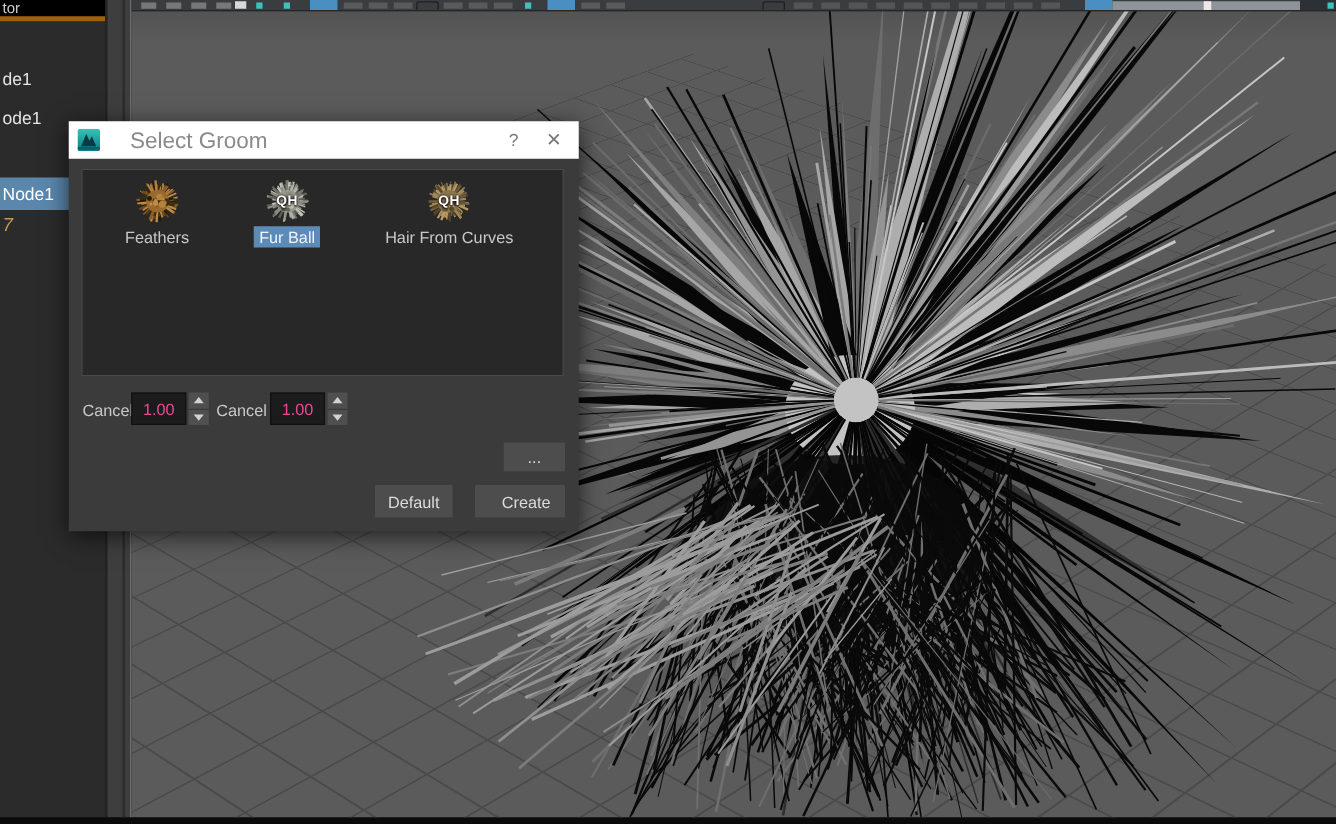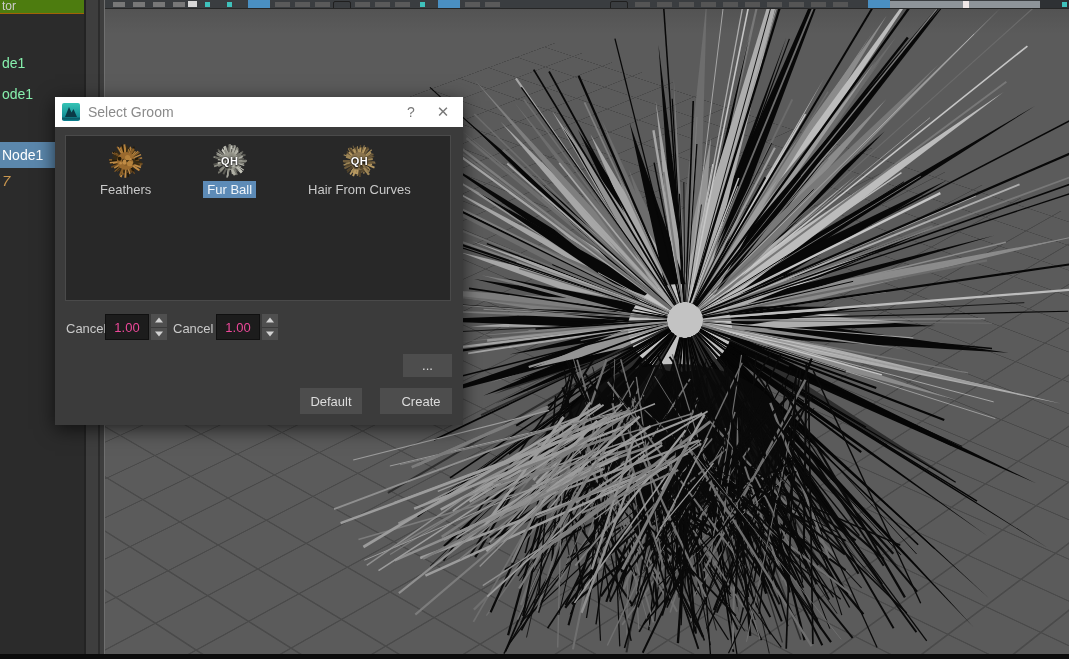--- a/index.html
+++ b/index.html
@@ -21,34 +21,34 @@
            border-bottom:1px solid #262626;overflow:hidden;}
   .tbi{position:absolute;}
 
   
   #gutter{position:absolute;left:84px;top:0;width:21px;height:654px;background:#3e3e3e;
           border-left:2px solid #232323;border-right:1px solid #6f6f6f;box-sizing:border-box;}
   #gutter::after{content:"";position:absolute;left:12px;top:0;bottom:0;width:2px;background:#2c2c2c;}
 
   
   #sidebar{position:absolute;left:0;top:0;width:84px;height:654px;background:#2b2b2b;}
-  .sb-header{height:13px;background:#4d7c0f;border-bottom:1px solid #a16207;
+  .sb-header{height:13px;background:#000000;border-bottom:4px solid #a16207;
              color:#cccccc;font-size:12px;line-height:13px;padding-left:2px;overflow:hidden;}
-  .sb-item{position:absolute;left:2px;font-size:14px;color:#86efac;white-space:nowrap;cursor:default;}
+  .sb-item{position:absolute;left:2px;font-size:14px;color:#e5e5e5;white-space:nowrap;cursor:default;}
   .sb-item.sel{left:0;width:84px;height:26px;background:#5b87ac;color:#ffffff;
                line-height:26px;padding-left:2px;box-sizing:border-box;}
   .sb-item.gold{color:#c9964f;font-style:italic;font-size:15px;}
 
   #bottomstrip{position:absolute;left:0;top:654px;width:1069px;height:5px;background:#0b0b0b;}
 
   
   #dialog{position:absolute;left:55px;top:97px;width:408px;height:328px;background:#3b3b3b;
           box-shadow:0 4px 18px rgba(0,0,0,.65);z-index:10;}
   .titlebar{height:30px;background:#ffffff;display:flex;align-items:center;padding:0 4px 0 7px;box-sizing:border-box;}
-  .titlebar .title{margin-left:8px;color:#8a8a8a;font-size:14px;flex:1;}
+  .titlebar .title{margin-left:24px;color:#8a8a8a;font-size:18px;flex:1;}
   .tb-btn{width:32px;text-align:center;color:#787878;font-size:14px;cursor:default;}
 
   .groom-list{position:absolute;left:10px;top:38px;width:386px;height:166px;background:#282828;
               border:1px solid #4a4a4a;box-sizing:border-box;display:flex;align-items:flex-start;
               padding:8px 0 0 30px;gap:48px;}
   .groom-item{display:flex;flex-direction:column;align-items:center;}
   .thumbwrap{position:relative;width:36px;height:36px;}
   .badge{position:absolute;left:0;right:0;top:11px;text-align:center;font-weight:bold;font-size:11px;
          color:#fff;letter-spacing:.5px;text-shadow:0 0 2px #000,0 1px 2px #000;}
   .gl{font-size:13px;color:#c9c9c9;padding:1px 4px;margin-top:1px;white-space:nowrap;}

